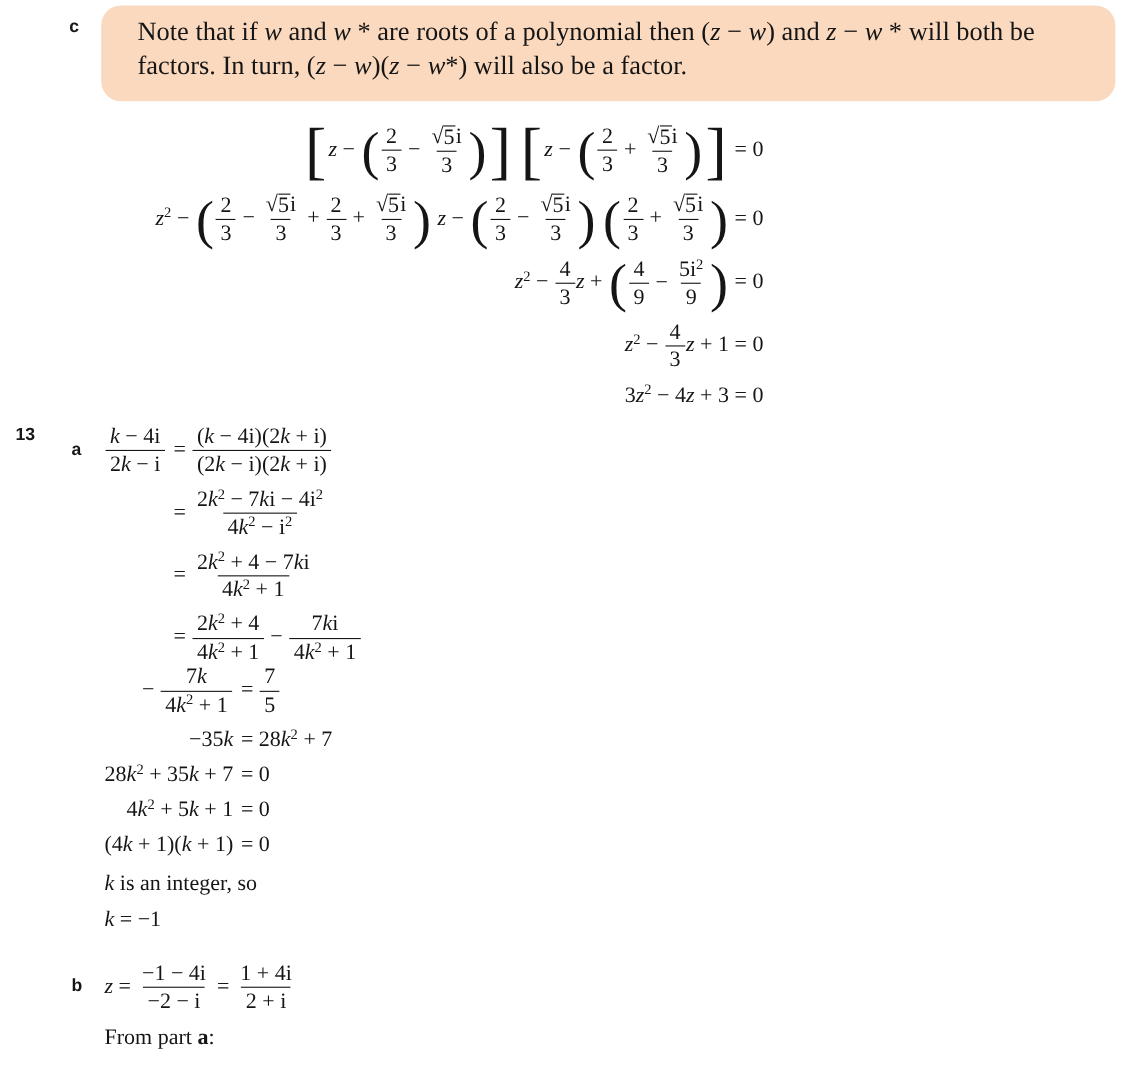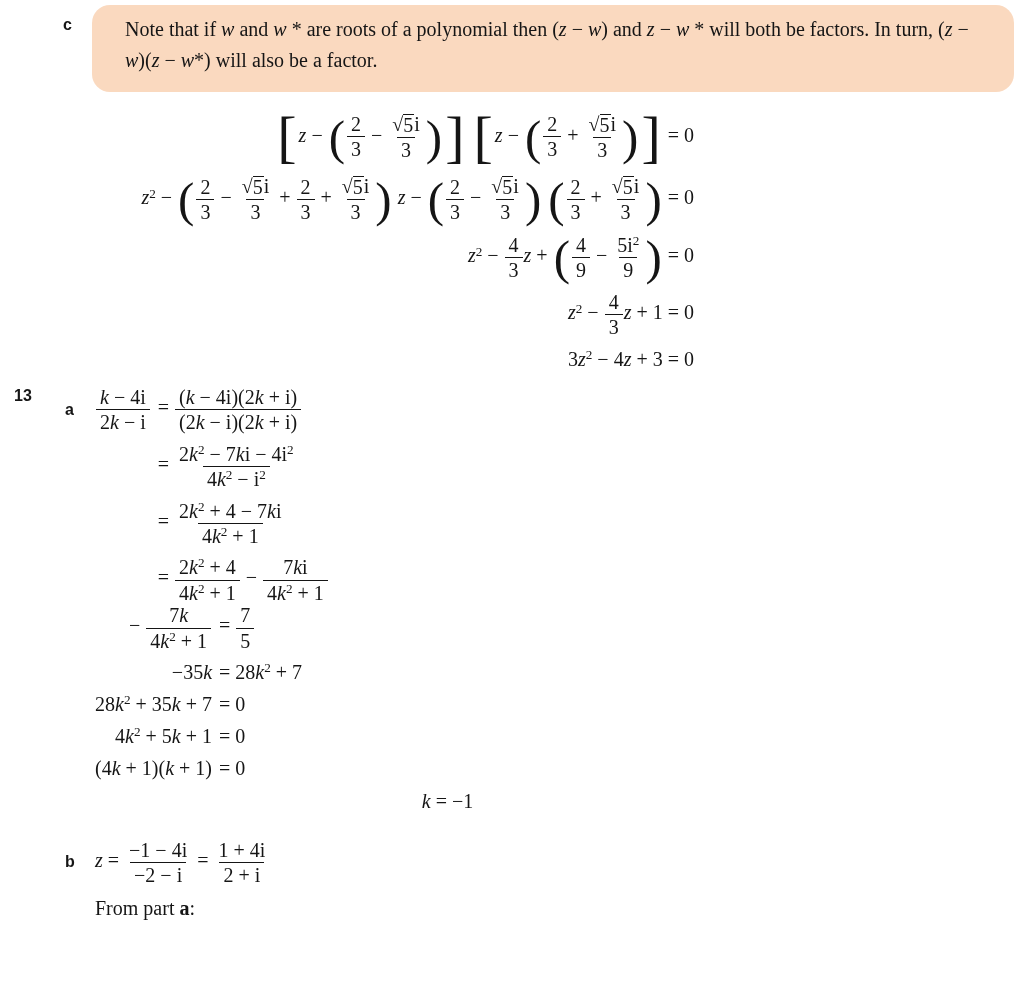--- a/index.html
+++ b/index.html
@@ -11,42 +11,42 @@
   }
   .plabel {
     font-family:"Liberation Sans","DejaVu Sans",sans-serif;
     font-weight:700; font-size:16px; color:#161616;
   }
 
   
   #note-box {
     position:absolute; left:92px; top:5px; width:922px; height:87px;
     border-radius:18px; padding:9px 24px 0 33px;
-    font-size:20px; line-height:31px;
+    font-size:24px; line-height:31px;
   }
   #c-label { position:absolute; left:63px; top:16px; }
 
   
   #c-eqs {
     position:absolute; left:90px; top:108px; width:604px;
     display:flex; flex-direction:column; align-items:flex-end; gap:9px;
     font-size:20px;
   }
   .mline { display:flex; align-items:center; }
 
   
   #p13 { position:absolute; left:0; top:386px; width:800px; font-size:20px; }
   #lbl-13 { position:absolute; left:14px; top:1px; }
   #lbl-a  { position:absolute; left:65px; top:15px; }
   .acontent { margin-left:95px; }
   .alignblock { display:grid; grid-template-columns:max-content max-content; row-gap:9px; }
   .alignblock .lhs { display:flex; justify-content:flex-end; align-items:center; }
   .alignblock .rhs { display:flex; justify-content:flex-start; align-items:center; padding-left:7px; }
   .textline { margin:12px 0 10px 0; }
-  #k-value { margin-top:10px;justify-content:center; }
+  #k-value { margin-top:10px; }
   #k-integer { margin-top:12px; }
 
   .brow { position:relative; margin-top:26px; padding-left:95px; }
   #lbl-b { position:absolute; left:65px; top:14px; }
   #b-from { margin-top:10px; }
 
   
   .math { display:inline; }
   .mrow { display:inline; }
   .it { font-style:italic; }
@@ -263,20 +263,21 @@
         <div class="rhs">
           <span class="mrow math"><span>=</span><span> </span><span>0</span></span>
         </div>
         <div class="lhs">
           <span class="mrow math"><span>(</span><span>4</span><span class="it">k</span><span> </span><span>+</span><span> </span><span>1</span><span>)</span><span>(</span><span class="it">k</span><span> </span><span>+</span><span> </span><span>1</span><span>)</span></span>
         </div>
         <div class="rhs">
           <span class="mrow math"><span>=</span><span> </span><span>0</span></span>
         </div>
       </div>
+    <div class="textline" id="k-integer"><span class="mrow math"><span class="it">k</span></span><span> is an integer, so</span></div>
     <div class="mline" id="k-value">
         <span class="mrow math"><span class="it">k</span><span> </span><span>=</span><span> </span><span>−</span><span>1</span></span>
       </div>
   </div>
 
   <div class="brow">
     <span class="plabel" id="lbl-b">b</span>
     <div class="mline" id="b-eq">
         <span class="mrow math"><span class="it">z</span><span> </span><span>=</span><span> </span><span class="frac">
             <span class="num"><span class="mrow"><span>−</span><span>1</span><span> </span><span>−</span><span> </span><span>4</span><span>i</span></span></span>

